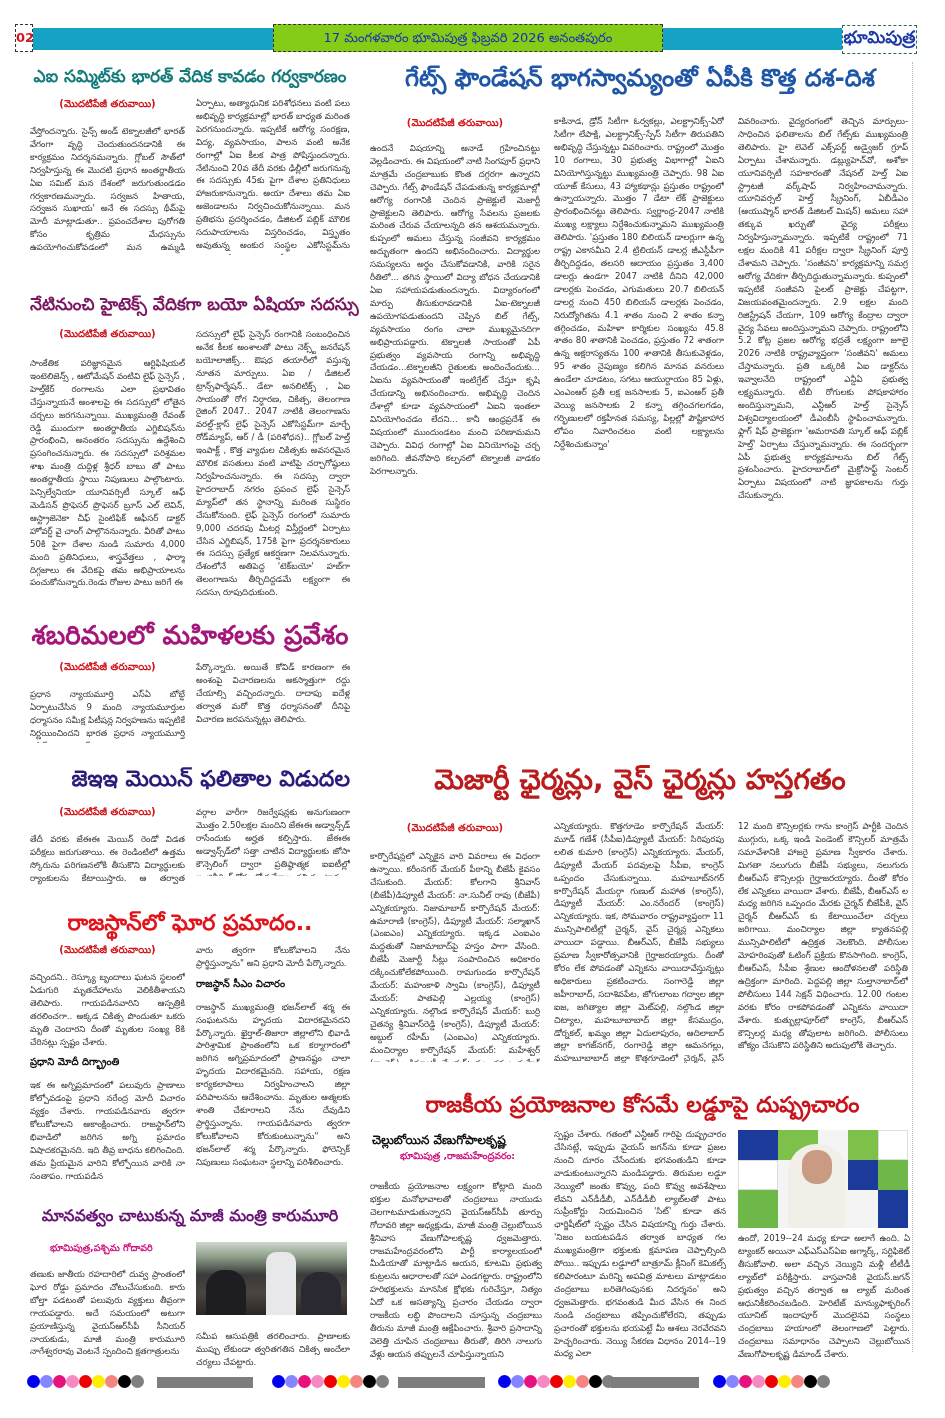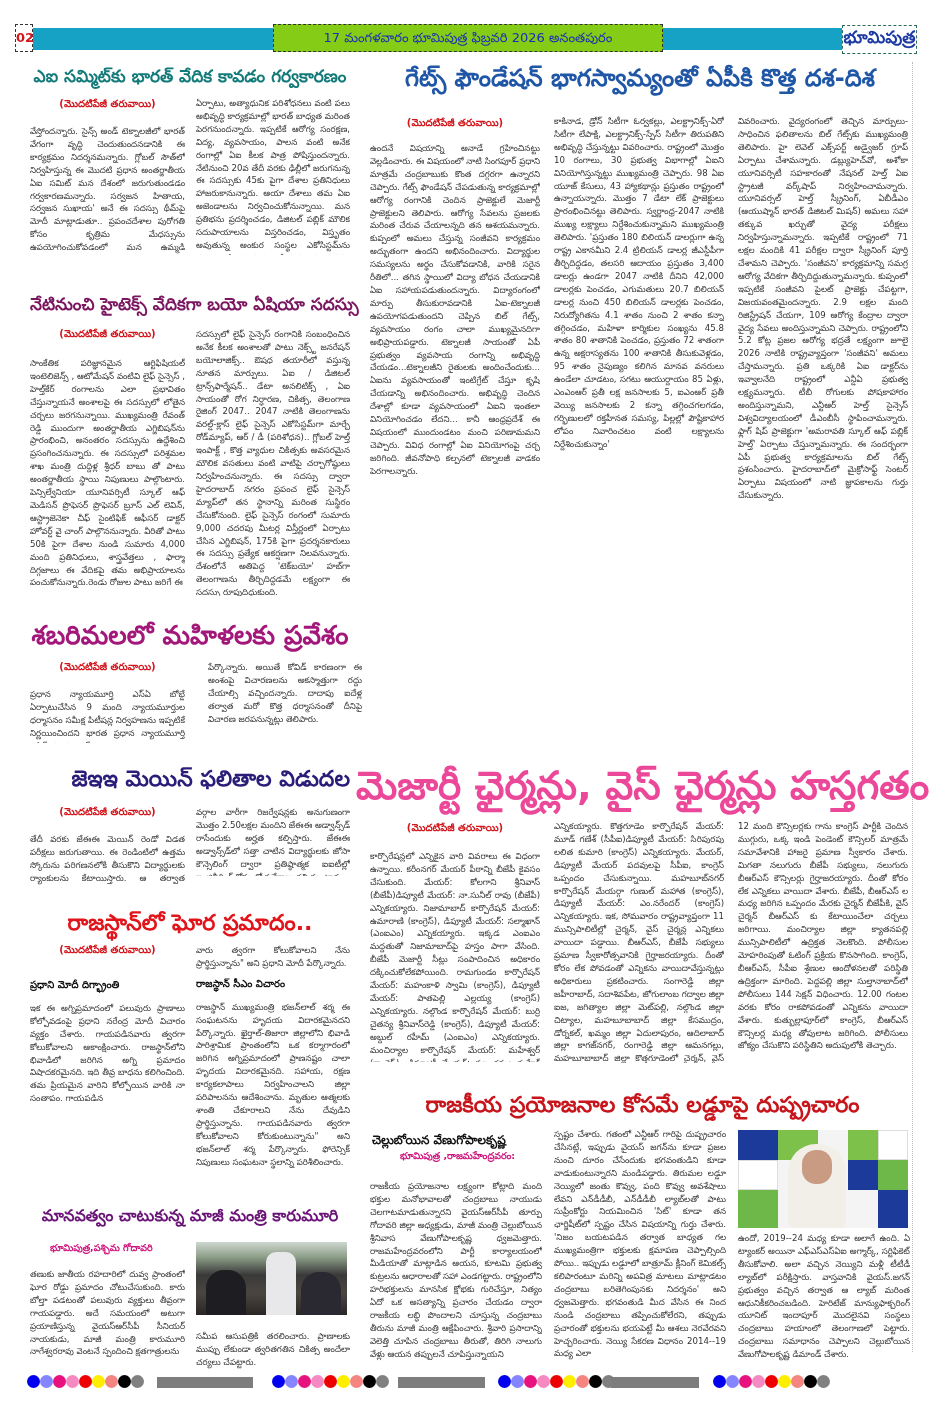--- a/index.html
+++ b/index.html
@@ -48,34 +48,35 @@
   <div class="headline" style="left:30px;top:294px;width:320px;font-size:17px;color:#7a1560;">నేటినుంచి హైటెక్స్ వేదికగా బయో ఏషియా సదస్సు</div>
   <div class="continued" style="left:30px;top:328px;width:155px;">(మొదటిపేజీ తరువాయి)</div>
   <div class="col" style="left:30px;top:357px;width:155px;height:240px;">సాంకేతిక పరిజ్ఞానమైన ఆర్టిఫిషియల్ ఇంటెలిజెన్స్ , ఆటోమేషన్ వంటివి లైఫ్ సైన్సెస్ , హెల్త్‌కేర్ రంగాలను ఎలా ప్రభావితం చేస్తున్నాయనే అంశాలపై ఈ సదస్సులో లోతైన చర్చలు జరగనున్నాయి. ముఖ్యమంత్రి రేవంత్ రెడ్డి ముందుగా అంతర్జాతీయ ఎగ్జిబిషన్‌ను ప్రారంభించి, అనంతరం సదస్సును ఉద్దేశించి ప్రసంగించనున్నారు. ఈ సదస్సులో పరిశ్రమల శాఖ మంత్రి దుద్దిళ్ల శ్రీధర్ బాబు తో పాటు అంతర్జాతీయ స్థాయి నిపుణులు పాల్గొంటారు. పెన్సిల్వేనియా యూనివర్సిటీ స్కూల్ ఆఫ్ మెడిసన్ ప్రొఫెసర్ ప్రొఫెసర్ బ్రూస్ ఎల్ లెవిన్, ఆస్ట్రాజెనెకా చీఫ్ సైంటిఫిక్ ఆఫీసర్ డాక్టర్ హోవర్డ్ వై చాంగ్ పాల్గొననున్నారు. వీరితో పాటు 50కి పైగా దేశాల నుండి సుమారు 4,000 మంది ప్రతినిధులు, శాస్త్రవేత్తలు , ఫార్మా దిగ్గజాలు ఈ వేదికపై తమ అభిప్రాయాలను పంచుకోనున్నారు.రెండు రోజుల పాటు జరిగే ఈ</div>
   <div class="col" style="left:196px;top:328px;width:154px;height:268px;">సదస్సులో లైఫ్ సైన్సెస్ రంగానికి సంబంధించిన అనేక కీలక అంశాలతో పాటు నెక్స్ట్ జనరేషన్ బయోలాజిక్స్.. ఔషధ తయారీలో వస్తున్న నూతన మార్పులు. ఏఐ / డిజిటల్ ట్రాన్స్‌ఫార్మేషన్.. డేటా అనలిటిక్స్ , ఏఐ సాయంతో రోగ నిర్ధారణ, చికిత్స, తెలంగాణ రైజింగ్ 2047.. 2047 నాటికి తెలంగాణను వరల్డ్-క్లాస్ లైఫ్ సైన్సెస్ ఎకోసిస్టమ్‌గా మార్చే రోడ్‌మ్యాప్, ఆర్ / డీ (పరిశోధన).. గ్లోబల్ హెల్త్ ఇంపాక్ట్ , కొత్త వ్యాధుల చికిత్సకు అవసరమైన మౌలిక వసతులు వంటి వాటిపై చర్చాగోష్ఠులు నిర్వహించనున్నారు. ఈ సదస్సు ద్వారా హైదరాబాద్ నగరం ప్రపంచ లైఫ్ సైన్సెస్ మ్యాప్‌లో తన స్థానాన్ని మరింత సుస్థిరం చేసుకోనుంది. లైఫ్ సైన్సెస్ రంగంలో సుమారు 9,000 చదరపు మీటర్ల విస్తీర్ణంలో ఏర్పాటు చేసిన ఎగ్జిబిషన్, 175కి పైగా ప్రదర్శనకారులు ఈ సదస్సు ప్రత్యేక ఆకర్షణగా నిలవనున్నారు. దేశంలోనే అతిపెద్ద 'టెక్‌బయో' హబ్‌గా తెలంగాణను తీర్చిదిద్దడమే లక్ష్యంగా ఈ సదస్సు రూపుదిద్దుకుంది.</div>
 </div>
 
 <div>
   <div class="headline" style="left:30px;top:620px;width:320px;font-size:26px;color:#a3177a;">శబరిమలలో మహిళలకు ప్రవేశం</div>
   <div class="continued" style="left:30px;top:661px;width:155px;">(మొదటిపేజీ తరువాయి)</div>
   <div class="col" style="left:30px;top:688px;width:155px;height:55px;">ప్రధాన న్యాయమూర్తి ఎస్ఏ బోబ్డే ఏర్పాటుచేసిన 9 మంది న్యాయమూర్తుల ధర్మాసనం సమీక్ష పిటీషన్ల నిర్వహణను ఇప్పటికే నిర్ణయించిందని భారత ప్రధాన న్యాయమూర్తి జస్టిస్ సూర్యకాంత్</div>
-  <div class="col" style="left:196px;top:661px;width:154px;height:70px;margin-left:12px;">పేర్కొన్నారు. అయితే కోవిడ్ కారణంగా ఈ అంశంపై విచారణలను అకస్మాత్తుగా రద్దు చేయాల్సి వచ్చిందన్నారు. దాదాపు ఐదేళ్ల తర్వాత మరో కొత్త ధర్మాసనంతో దీనిపై విచారణ జరపనున్నట్లు తెలిపారు.</div>
+  <div class="col" style="left:196px;top:661px;width:154px;height:70px;">పేర్కొన్నారు. అయితే కోవిడ్ కారణంగా ఈ అంశంపై విచారణలను అకస్మాత్తుగా రద్దు చేయాల్సి వచ్చిందన్నారు. దాదాపు ఐదేళ్ల తర్వాత మరో కొత్త ధర్మాసనంతో దీనిపై విచారణ జరపనున్నట్లు తెలిపారు.</div>
 </div>
 
 <div>
   <div class="headline" style="left:30px;top:766px;width:320px;font-size:22px;color:#2a1d7a;text-align:right;">జెఇఇ మెయిన్ ఫలితాల విడుదల</div>
   <div class="continued" style="left:30px;top:806px;width:155px;">(మొదటిపేజీ తరువాయి)</div>
   <div class="col" style="left:30px;top:833px;width:155px;height:55px;">తేదీ వరకు జేఈఈ మెయిన్ రెండో విడత పరీక్షలు జరుగుతాయి. ఈ రెండింటిలో ఉత్తమ స్కోరును పరిగణనలోకి తీసుకొని విద్యార్థులకు ర్యాంకులను కేటాయిస్తారు. ఆ తర్వాత సామాజిక</div>
   <div class="col" style="left:196px;top:806px;width:154px;height:70px;">వర్గాల వారీగా రిజర్వేషన్లకు అనుగుణంగా మొత్తం 2.50లక్షల మందిని జేఈఈ అడ్వాన్స్‌డ్ రాసేందుకు అర్హత కల్పిస్తారు. జేఈఈ అడ్వాన్స్‌డ్‌లో సత్తా చాటిన విద్యార్థులకు జోసా కౌన్సెలింగ్ ద్వారా ప్రతిష్ఠాత్మక ఐఐటీల్లో ఇంజినీరింగ్ కోర్సుల్లో ప్రవేశాలు కల్పిస్తుంటారు.</div>
 </div>
 
 <div>
   <div class="headline" style="left:30px;top:910px;width:320px;font-size:22px;color:#e0141a;">రాజస్థాన్‌లో ఘోర ప్రమాదం..</div>
   <div class="continued" style="left:30px;top:944px;width:155px;">(మొదటిపేజీ తరువాయి)</div>
   <div class="col" style="left:30px;top:971px;width:155px;height:230px;">
+    <div>వచ్చిందని.. రెస్క్యూ బృందాలు ఘటన స్థలంలో ఏడుగురి మృతదేహాలను వెలికితీశాయని తెలిపారు. గాయపడినవారిని ఆస్పత్రికి తరలించగా.. అక్కడ చికిత్స పొందుతూ ఒకరు మృతి చెందారని దీంతో మృతుల సంఖ్య 8కి చేరినట్లు స్పష్టం చేశారు.</div>
     <div class="sub">ప్రధాని మోదీ దిగ్భ్రాంతి</div>
     <div>ఇక ఈ అగ్నిప్రమాదంలో పలువురు ప్రాణాలు కోల్పోవడంపై ప్రధాని నరేంద్ర మోదీ విచారం వ్యక్తం చేశారు. గాయపడినవారు త్వరగా కోలుకోవాలని ఆకాంక్షించారు. రాజస్థాన్‌లోని భివాడిలో జరిగిన అగ్ని ప్రమాదం విషాదకరమైనది. ఇది తీవ్ర బాధను కలిగించింది. తమ ప్రియమైన వారిని కోల్పోయిన వారికి నా సంతాపం. గాయపడిన</div>
   </div>
   <div class="col" style="left:196px;top:944px;width:154px;height:230px;">
     <div>వారు త్వరగా కోలుకోవాలని నేను ప్రార్థిస్తున్నాను" అని ప్రధాని మోదీ పేర్కొన్నారు.</div>
     <div class="sub">రాజస్థాన్ సీఎం విచారం</div>
     <div>రాజస్థాన్ ముఖ్యమంత్రి భజన్‌లాల్ శర్మ ఈ సంఘటనను హృదయ విదారకమైనదని పేర్కొన్నారు. ఖైర్తాల్-తిజారా జిల్లాలోని భివాడి పారిశ్రామిక ప్రాంతంలోని ఒక కర్మాగారంలో జరిగిన అగ్నిప్రమాదంలో ప్రాణనష్టం చాలా హృదయ విదారకమైనది. సహాయ, రక్షణ కార్యకలాపాలు నిర్వహించాలని జిల్లా పరిపాలనను ఆదేశించాను. మృతుల ఆత్మలకు శాంతి చేకూరాలని నేను దేవుడిని ప్రార్థిస్తున్నాను. గాయపడినవారు త్వరగా కోలుకోవాలని కోరుకుంటున్నాను" అని భజన్‌లాల్ శర్మ పేర్కొన్నారు. ఫోరెన్సిక్ నిపుణులు సంఘటనా స్థలాన్ని పరిశీలించారు.</div>
   </div>
 </div>
 
@@ -93,21 +94,21 @@
 
 <div>
   <div class="headline" style="left:370px;top:64px;width:540px;font-size:24px;color:#1f56a6;">గేట్స్ ఫౌండేషన్ భాగస్వామ్యంతో ఏపీకి కొత్త దశ-దిశ</div>
   <div class="continued" style="left:370px;top:117px;width:170px;">(మొదటిపేజీ తరువాయి)</div>
   <div class="col" style="left:370px;top:142px;width:170px;height:600px;">ఉందనే విషయాన్ని అనాడే గ్రహించినట్టు వెల్లడించారు. ఈ విషయంలో నాటి సింగపూర్ ప్రధాని మాత్రమే చంద్రబాబుకు కొంత దగ్గరగా ఉన్నారని చెప్పారు. గేట్స్ ఫౌండేషన్ చేపడుతున్న కార్యక్రమాల్లో ఆరోగ్య రంగానికి చెందిన ప్రాజెక్టులే మెజార్టీ ప్రాజెక్టులని తెలిపారు. ఆరోగ్య సేవలను ప్రజలకు మరింత చేరువ చేయాలన్నది తన ఆశయమన్నారు. కుప్పంలో అమలు చేస్తున్న సంజీవని కార్యక్రమం అద్భుతంగా ఉందని అభినందించారు. విద్యార్థుల సమస్యలను అర్థం చేసుకోవడానికి, వారికి సరైన రీతిలో... తగిన స్థాయిలో విద్యా బోధన చేయడానికి ఏఐ సహాయపడుతుందన్నారు. విద్యారంగంలో మార్పు తీసుకురావడానికి ఏఐ-టెక్నాలజీ ఉపయోగపడుతుందని చెప్పిన బిల్ గేట్స్, వ్యవసాయం రంగం చాలా ముఖ్యమైనదిగా అభిప్రాయపడ్డారు. టెక్నాలజీ సాయంతో ఏపీ ప్రభుత్వం వ్యవసాయ రంగాన్ని అభివృద్ధి చేయడం...టెక్నాలజీని రైతులకు అందించేందుకు... ఏఐను వ్యవసాయంతో ఇంటిగ్రేట్ చేస్తూ కృషి చేయడాన్ని అభినందించారు. అభివృద్ధి చెందిన దేశాల్లో కూడా వ్యవసాయంలో ఏఐని ఇంతలా వినియోగించడం లేదని... కానీ ఆంధ్రప్రదేశ్ ఈ విషయంలో ముందుండటం మంచి పరిణామమని చెప్పారు. వివిధ రంగాల్లో ఏఐ వినియోగంపై చర్చ జరిగింది. జీవనోపాధి కల్పనలో టెక్నాలజీ వాడకం పెరగాలన్నారు.</div>
   <div class="col" style="left:554px;top:115px;width:170px;height:628px;">కాకినాడ, డ్రోన్ సిటీగా ఓర్వకల్లు, ఎలక్ట్రానిక్స్-ఏరో సిటీగా లేపాక్షి, ఎలక్ట్రానిక్స్-స్పేస్ సిటీగా తిరుపతిని అభివృద్ధి చేస్తున్నట్టు వివరించారు. రాష్ట్రంలో మొత్తం 10 రంగాలు, 30 ప్రభుత్వ విభాగాల్లో ఏఐని వినియోగిస్తున్నట్టు ముఖ్యమంత్రి చెప్పారు. 98 ఏఐ యూజ్ కేసులు, 43 హ్యాకథాన్లు ప్రస్తుతం రాష్ట్రంలో ఉన్నాయన్నారు. మొత్తం 7 డేటా లేక్ ప్రాజెక్టులు ప్రారంభించినట్టు తెలిపారు. స్వర్ణాంధ్ర-2047 నాటికి ముఖ్య లక్ష్యాలు నిర్దేశించుకున్నామని ముఖ్యమంత్రి తెలిపారు. 'ప్రస్తుతం 180 బిలియన్ డాలర్లుగా ఉన్న రాష్ట్ర ఎకానమీని 2.4 ట్రిలియన్ డాలర్ల జీఎస్డీపీగా తీర్చిదిద్దడం, తలసరి ఆదాయం ప్రస్తుతం 3,400 డాలర్లు ఉండగా 2047 నాటికి దీనిని 42,000 డాలర్లకు పెంచడం, ఎగుమతులు 20.7 బిలియన్ డాలర్ల నుంచి 450 బిలియన్ డాలర్లకు పెంచడం, నిరుద్యోగితను 4.1 శాతం నుంచి 2 శాతం కన్నా తగ్గించడం, మహిళా కార్మికుల సంఖ్యను 45.8 శాతం 80 శాతానికి పెంచడం, ప్రస్తుతం 72 శాతంగా ఉన్న అక్షరాస్యతను 100 శాతానికి తీసుకువెళ్లడం, 95 శాతం నైపుణ్యం కలిగిన మానవ వనరులు ఉండేలా చూడటం, సగటు ఆయుర్దాయం 85 ఏళ్లు, ఎంఎంఆర్ ప్రతీ లక్ష జనసాలకు 5, ఐఎంఆర్ ప్రతీ వెయ్యి జనసాలకు 2 కన్నా తగ్గించగలగడం, గర్భిణులలో రక్తహీనత సమస్య, పిల్లల్లో పౌష్టికాహార లోపం నివారించటం వంటి లక్ష్యాలను నిర్దేశించుకున్నాం'</div>
   <div class="col" style="left:738px;top:115px;width:170px;height:628px;">వివరించారు. వైద్యరంగంలో తెచ్చిన మార్పులు-సాధించిన ఫలితాలను బిల్ గేట్స్‌కు ముఖ్యమంత్రి తెలిపారు. హై లెవెల్ ఎక్స్‌పర్ట్ అడ్వైజర్ గ్రూప్ ఏర్పాటు చేశామన్నారు. డబ్ల్యుహెచ్‌వో, అశోకా యూనివర్సిటీ సహకారంతో నేషనల్ హెల్త్ ఏఐ స్ట్రాటజీ వర్క్‌షాప్ నిర్వహించామన్నారు. యూనివర్సల్ హెల్త్ స్క్రీనింగ్, ఏబీడీఎం (ఆయుష్మాన్ భారత్ డిజిటల్ మిషన్) అమలు సహా తక్కువ ఖర్చుతో వైద్య పరీక్షలు నిర్వహిస్తున్నామన్నారు. ఇప్పటికే రాష్ట్రంలో 71 లక్షల మందికి 41 పరీక్షల ద్వారా స్క్రీనింగ్ పూర్తి చేశామని చెప్పారు. 'సంజీవని' కార్యక్రమాన్ని సమగ్ర ఆరోగ్య వేదికగా తీర్చిదిద్దుతున్నామన్నారు. కుప్పంలో ఇప్పటికే సంజీవని పైలట్ ప్రాజెక్టు చేపట్టగా, విజయవంతమైందన్నారు. 2.9 లక్షల మంది రిజిస్ట్రేషన్ చేయగా, 109 ఆరోగ్య కేంద్రాల ద్వారా వైద్య సేవలు అందిస్తున్నామని చెప్పారు. రాష్ట్రంలోని 5.2 కోట్ల ప్రజల ఆరోగ్య భద్రతే లక్ష్యంగా జూలై 2026 నాటికి రాష్ట్రవ్యాప్తంగా 'సంజీవని' అమలు చేస్తామన్నారు. ప్రతి ఒక్కరికి ఏఐ డాక్టర్‌ను ఇవ్వాలనేది రాష్ట్రంలో ఎన్డీఏ ప్రభుత్వ లక్ష్యమన్నారు. టీబీ రోగులకు పోషకాహారం అందిస్తున్నామని, ఎన్టీఆర్ హెల్త్ సైన్సెస్ విశ్వవిద్యాలయంలో డీఎంబీసీ స్థాపించామన్నారు. ఫ్లాగ్ షిప్ ప్రాజెక్టుగా 'అమరావతి స్కూల్ ఆఫ్ పబ్లిక్ హెల్త్' ఏర్పాటు చేస్తున్నామన్నారు. ఈ సందర్భంగా ఏపీ ప్రభుత్వ కార్యక్రమాలను బిల్ గేట్స్ ప్రశంసించారు. హైదరాబాద్‌లో మైక్రోసాఫ్ట్ సెంటర్ ఏర్పాటు విషయంలో నాటి జ్ఞాపకాలను గుర్తు చేసుకున్నారు.</div>
 </div>
 
 <div>
-  <div class="headline" style="left:356px;top:763px;width:540px;font-size:39px;color:#ec4899;">మెజార్టీ ఛైర్మన్లు, వైస్ ఛైర్మన్లు హస్తగతం</div>
+  <div class="headline" style="left:370px;top:763px;width:540px;font-size:28px;color:#b91c1c;">మెజార్టీ ఛైర్మన్లు, వైస్ ఛైర్మన్లు హస్తగతం</div>
   <div class="continued" style="left:370px;top:822px;width:170px;">(మొదటిపేజీ తరువాయి)</div>
   <div class="col" style="left:370px;top:850px;width:170px;height:212px;">కార్పొరేషన్లలో ఎన్నికైన వారి వివరాలు ఈ విధంగా ఉన్నాయి. కరీంనగర్ మేయర్ పీఠాన్ని బీజేపీ కైవసం చేసుకుంది. మేయర్: కోలగాని శ్రీనివాస్ (బీజేపీ)డిప్యూటీ మేయర్: నా.సునీల్ రావు (బీజేపీ) ఎన్నికయ్యారు. నిజామాబాద్ కార్పొరేషన్ మేయర్: ఉమారాణి (కాంగ్రెస్), డిప్యూటీ మేయర్: సల్మాఖాన్ (ఎంఐఎం) ఎన్నికయ్యారు. ఇక్కడ ఎంఐఎం మద్దతుతో నిజామాబాద్‌పై హస్తం పాగా వేసింది. బీజేపీ మెజార్టీ సీట్లు సంపాదించిన అధికారం దక్కించుకోలేకపోయింది. రామగుండం కార్పొరేషన్ మేయర్: మహంకాళి స్వామి (కాంగ్రెస్), డిప్యూటీ మేయర్: పాతపెల్లి ఎల్లయ్య (కాంగ్రెస్) ఎన్నికయ్యారు. నల్గొండ కార్పొరేషన్ మేయర్: బుర్రి చైతన్య శ్రీనివాస్‌రెడ్డి (కాంగ్రెస్), డిప్యూటీ మేయర్: అబ్దుల్ రహీమ్ (ఎంఐఎం) ఎన్నికయ్యారు. మంచిర్యాల కార్పొరేషన్ మేయర్: మహేశ్వర్ (కాంగ్రెస్), డిప్యూటీ మేయర్: సల్ల రమ్య మహేశ్ (కాంగ్రెస్) ఎన్నికయ్యారు.</div>
   <div class="col" style="left:554px;top:820px;width:170px;height:243px;">ఎన్నికయ్యారు. కొత్తగూడెం కార్పొరేషన్ మేయర్: మూడ్ గణేశ్ (సీపీఐ)డిప్యూటీ మేయర్: సిరిపురపు లలిత కుమారి (కాంగ్రెస్) ఎన్నికయ్యారు. మేయర్, డిప్యూటీ మేయర్ పదవులపై సీపీఐ, కాంగ్రెస్ ఒప్పందం చేసుకున్నాయి. మహబూబ్‌నగర్ కార్పొరేషన్ మేయర్గా గుణుల్ మహాత (కాంగ్రెస్), డిప్యూటీ మేయర్: ఎం.నరేందర్ (కాంగ్రెస్) ఎన్నికయ్యారు. ఇక, సోమవారం రాష్ట్రవ్యాప్తంగా 11 మున్సిపాలిటీల్లో చైర్మన్, వైస్ చైర్మన్ల ఎన్నికలు వాయిదా పడ్డాయి. బీఆర్ఎస్, బీజేపీ సభ్యులు ప్రమాణ స్వీకారోత్సవానికి గైర్హాజరయ్యారు. దీంతో కోరం లేక పోవడంతో ఎన్నికను వాయిదావేస్తున్నట్లు అధికారులు ప్రకటించారు. సంగారెడ్డి జిల్లా జహీరాబాద్, సదాశివపేట, జోగులాంబ గద్వాల జిల్లా ఐజ, జగిత్యాల జిల్లా మెట్‌పల్లి, నల్గొండ జిల్లా చిట్యాల, మహబూబాబాద్ జిల్లా కేసముద్రం, డోర్నకల్, ఖమ్మం జిల్లా ఏదులాపురం, ఆదిలాబాద్ జిల్లా కాగజ్‌నగర్, రంగారెడ్డి జిల్లా ఆమనగల్లు, మహబూబాబాద్ జిల్లా కొత్తగూడెంలో చైర్మన్, వైస్ చైర్మన్ ఎన్నికను వాయిదా వేశారు.</div>
   <div class="col" style="left:738px;top:820px;width:170px;height:243px;">12 మంది కౌన్సిలర్లకు గాను కాంగ్రెస్ పార్టీకి చెందిన ముగ్గురు, ఒక్క ఇండి పెండెంట్ కౌన్సిలర్ మాత్రమే సమావేశానికి హాజరై ప్రమాణ స్వీకారం చేశారు. మిగతా నలుగురు బీజేపీ సభ్యులు, నలుగురు బీఆర్ఎస్ కౌన్సిలర్లు గైర్హాజరయ్యారు. దీంతో కోరం లేక ఎన్నికలు వాయిదా వేశారు. బీజేపీ, బీఆర్ఎస్ ల మధ్య జరిగిన ఒప్పందం మేరకు చైర్మన్ బీజేపీకి, వైస్ చైర్మన్ బీఆర్ఎస్ కు కేటాయించేలా చర్చలు జరిగాయి. మంచిర్యాల జిల్లా క్యాతనపల్లి మున్సిపాలిటీలో ఉద్రిక్తత నెలకొంది. పోలీసుల మోహరింపుతో ఓటింగ్ ప్రక్రియ కొనసాగింది. కాంగ్రెస్, బీఆర్ఎస్, సీపీఐ శ్రేణుల ఆందోళనలతో పరిస్థితి ఉద్రిక్తంగా మారింది. పెద్దపల్లి జిల్లా సుల్తానాబాద్‌లో పోలీసులు 144 సెక్షన్ విధించారు. 12.00 గంటల వరకు కోరం రాకపోవడంతో ఎన్నికను వాయిదా వేశారు. కుత్బుల్లాపూర్‌లో కాంగ్రెస్, బీఆర్ఎస్ కౌన్సిలర్ల మధ్య తోపులాట జరిగింది. పోలీసులు జోక్యం చేసుకొని పరిస్థితిని అదుపులోకి తెచ్చారు.</div>
 </div>
 
 <div>
   <div class="headline" style="left:370px;top:1092px;width:545px;font-size:22px;color:#c8151c;">రాజకీయ ప్రయోజనాల కోసమే లడ్డూపై దుష్ప్రచారం</div>
   <div class="byline" style="left:372px;top:1133px;">చెల్లుబోయిన వేణుగోపాలకృష్ణ</div>
   <div class="dateline" style="left:400px;top:1150px;">భూమిపుత్ర ,రాజమహేంద్రవరం:</div>

